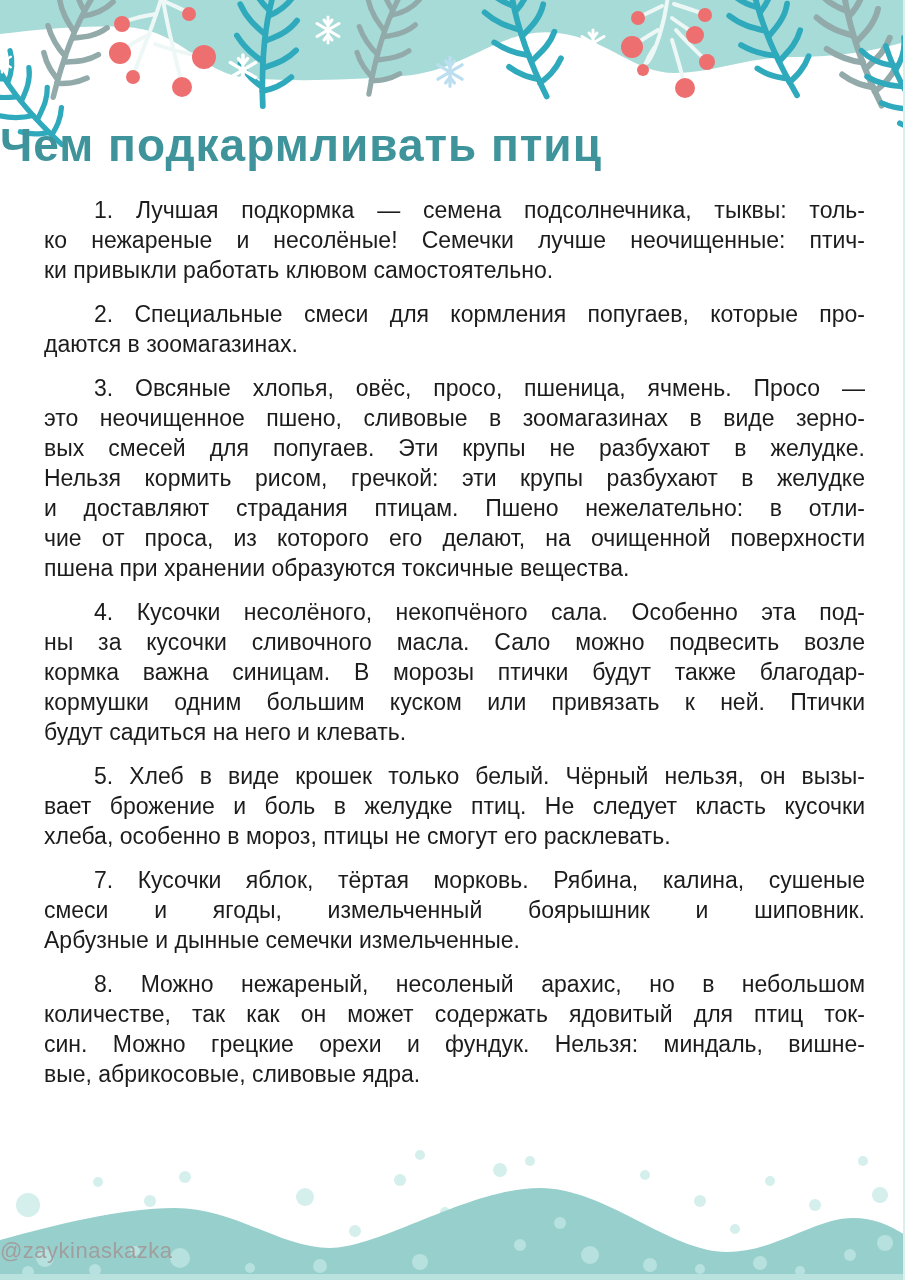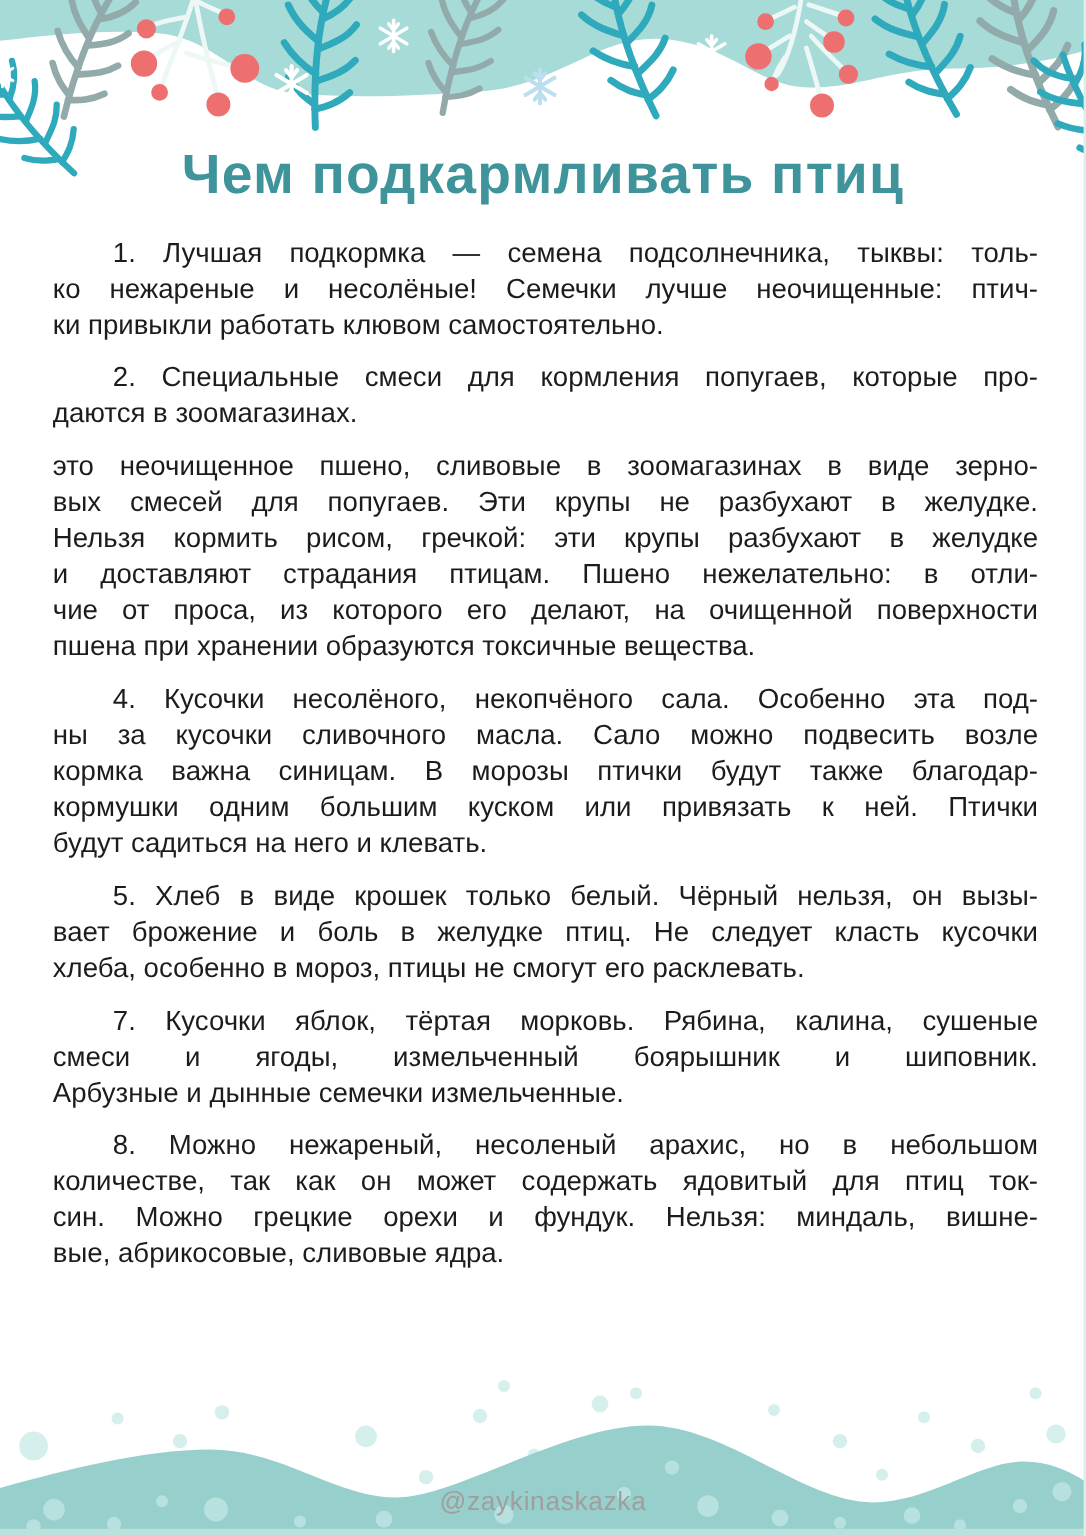--- a/index.html
+++ b/index.html
@@ -10,21 +10,20 @@
     overflow:hidden;
     font-family:"Liberation Sans",sans-serif;
   }
   .deco-top{position:absolute;top:0;left:0;width:905px;height:185px;pointer-events:none;}
   .deco-bottom{position:absolute;bottom:0;left:0;width:905px;height:155px;pointer-events:none;}
   .edge-line{position:absolute;top:0;right:0;width:2px;height:100%;background:#d8efec;}
   .title{
     position:relative;
     margin:0;
     padding-top:120px;
-    text-align:center;
     font-size:46px;
     line-height:50px;
     font-weight:bold;
     letter-spacing:1px;
     color:#3f949b;
   }
   .body-text{
     position:relative;
     padding:25px 40px 0 44px;
     color:#1c1c1c;
@@ -36,21 +35,20 @@
     text-align:justify;
     text-align-last:justify;
     white-space:normal;
   }
   .line.para-start{text-indent:50px;}
   .line.para-end{text-align-last:left;}
   .watermark{
     position:absolute;
     left:0;right:0;
     bottom:16px;
-    text-align:center;
     font-size:22px;
     color:#a19e9e;
     letter-spacing:0.5px;
   }
 </style>
 </head>
 <body>
 
 <div class="page">
 
@@ -142,20 +140,21 @@
       <div class="paragraph">
         <div class="line para-start">1. Лучшая подкормка — семена подсолнечника, тыквы: толь-</div>
         <div class="line">ко нежареные и несолёные! Семечки лучше неочищенные: птич-</div>
         <div class="line para-end">ки привыкли работать клювом самостоятельно.</div>
       </div>
       <div class="paragraph">
         <div class="line para-start">2. Специальные смеси для кормления попугаев, которые про-</div>
         <div class="line para-end">даются в зоомагазинах.</div>
       </div>
       <div class="paragraph">
+        <div class="line para-start">3. Овсяные хлопья, овёс, просо, пшеница, ячмень. Просо —</div>
         <div class="line">это неочищенное пшено, сливовые в зоомагазинах в виде зерно-</div>
         <div class="line">вых смесей для попугаев. Эти крупы не разбухают в желудке.</div>
         <div class="line">Нельзя кормить рисом, гречкой: эти крупы разбухают в желудке</div>
         <div class="line">и доставляют страдания птицам. Пшено нежелательно: в отли-</div>
         <div class="line">чие от проса, из которого его делают, на очищенной поверхности</div>
         <div class="line para-end">пшена при хранении образуются токсичные вещества.</div>
       </div>
       <div class="paragraph">
         <div class="line para-start">4. Кусочки несолёного, некопчёного сала. Особенно эта под-</div>
         <div class="line">ны за кусочки сливочного масла. Сало можно подвесить возле</div>

